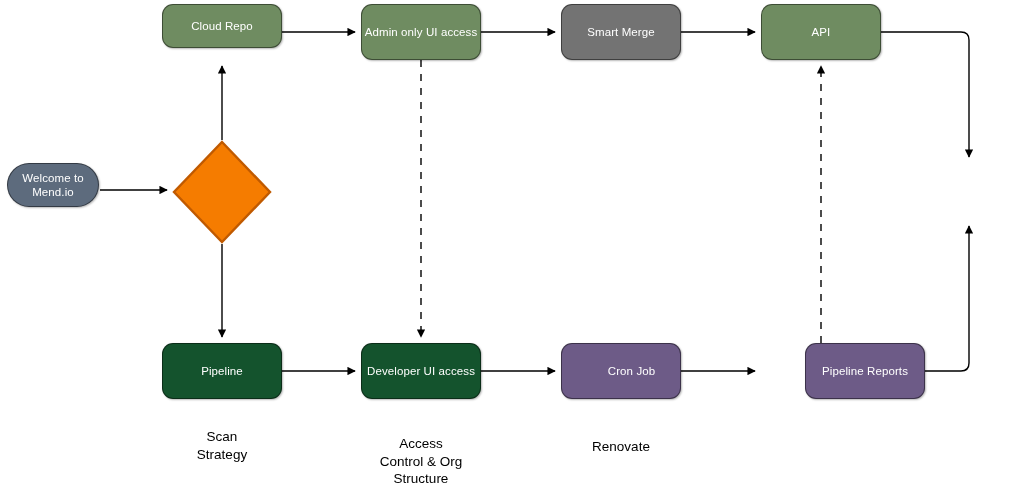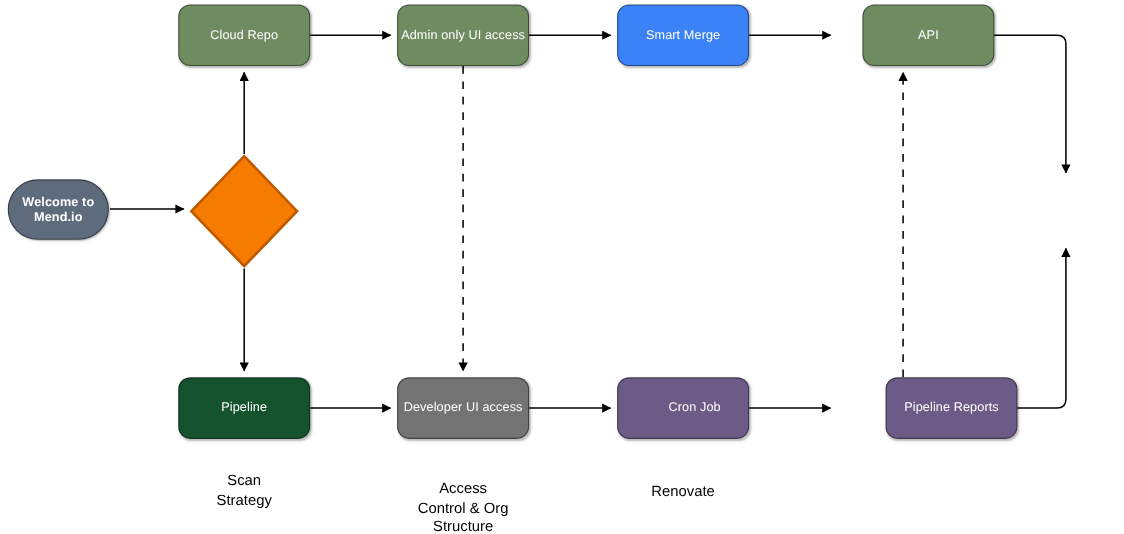--- a/index.html
+++ b/index.html
@@ -103,53 +103,53 @@
     <path d="M 481 371 L 555 371" fill="none" stroke="#000000" stroke-width="1.4" marker-end="url(#arrow)"></path>
     <path d="M 681 371 L 755 371" fill="none" stroke="#000000" stroke-width="1.4" marker-end="url(#arrow)"></path>
 
     <path d="M 881 371 L 961 371 Q 969 371 969 363 L 969 226" fill="none" stroke="#000000" stroke-width="1.4" marker-end="url(#arrow)"></path>
 
     <path d="M 421 60 L 421 337" fill="none" stroke="#000000" stroke-width="1.4" stroke-dasharray="7 7" marker-end="url(#arrow)"></path>
 
     <path d="M 821 343 L 821 66" fill="none" stroke="#000000" stroke-width="1.4" stroke-dasharray="7 7" marker-end="url(#arrow)"></path>
   </svg>
 
-  <div class="node node-terminal" style="left:7px; top:163px; width:92px; height:55px; background:#5d6b7d;font-weight:bold;">
+  <div class="node node-terminal" style="left:7px; top:163px; width:92px; height:44px; background:#5d6b7d;">
     <span>Welcome to
 Mend.io</span>
   </div>
 
   <div class="node node-decision" style="left:172px; top:140px; width:100px; height:104px;">
     <svg class="diamond-shape" viewBox="0 0 100 104">
       <polygon points="50,2 98,52 50,102 2,52" fill="#f57c00" stroke="#c05a00" stroke-width="2.4"></polygon>
     </svg>
     <span style="position:relative;"></span>
   </div>
 
-  <div class="node node-process" style="left:162px; top:4px; width:120px; height:56px; background:#6f8c61;">
+  <div class="node node-process" style="left:162px; top:4px; width:120px; height:44px; background:#6f8c61;">
     <span>Cloud Repo</span>
   </div>
 
   <div class="node node-process" style="left:361px; top:4px; width:120px; height:56px; background:#6f8c61;">
     <span>Admin only UI access</span>
   </div>
 
-  <div class="node node-process" style="left:561px; top:4px; width:120px; height:56px; background:#3b82f6;">
+  <div class="node node-process" style="left:561px; top:4px; width:120px; height:56px; background:#737373;">
     <span>Smart Merge</span>
   </div>
 
-  <div class="node node-process" style="left:761px; top:4px; width:120px; height:56px; background:#6f8c61;margin-left:23px;">
+  <div class="node node-process" style="left:761px; top:4px; width:120px; height:56px; background:#6f8c61;">
     <span>API</span>
   </div>
 
   <div class="node node-process" style="left:162px; top:343px; width:120px; height:56px; background:#14532d;">
     <span>Pipeline</span>
   </div>
 
-  <div class="node node-process" style="left:361px; top:343px; width:120px; height:56px; background:#737373;">
+  <div class="node node-process" style="left:361px; top:343px; width:120px; height:56px; background:#14532d;">
     <span>Developer UI access</span>
   </div>
 
   <div class="node node-process" style="left:561px; top:343px; width:120px; height:56px; background:#6d5b87;padding-left:21px;">
     <span>Cron Job</span>
   </div>
 
   <div class="node node-process" style="left:805px; top:343px; width:120px; height:56px; background:#6d5b87;">
     <span>Pipeline Reports</span>
   </div>

